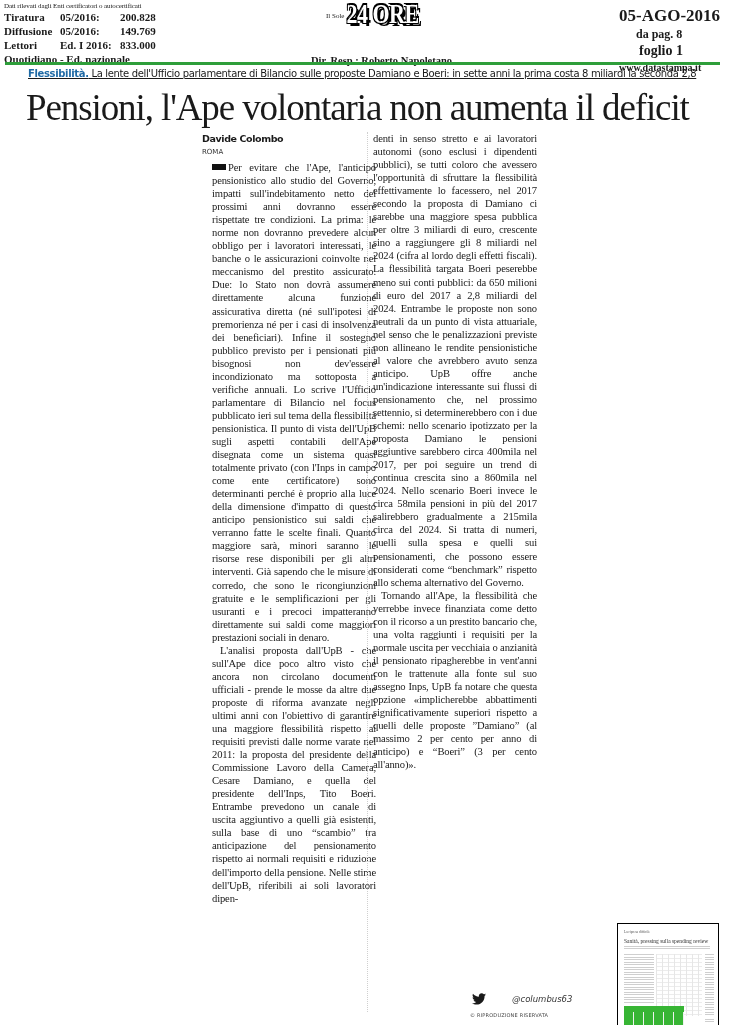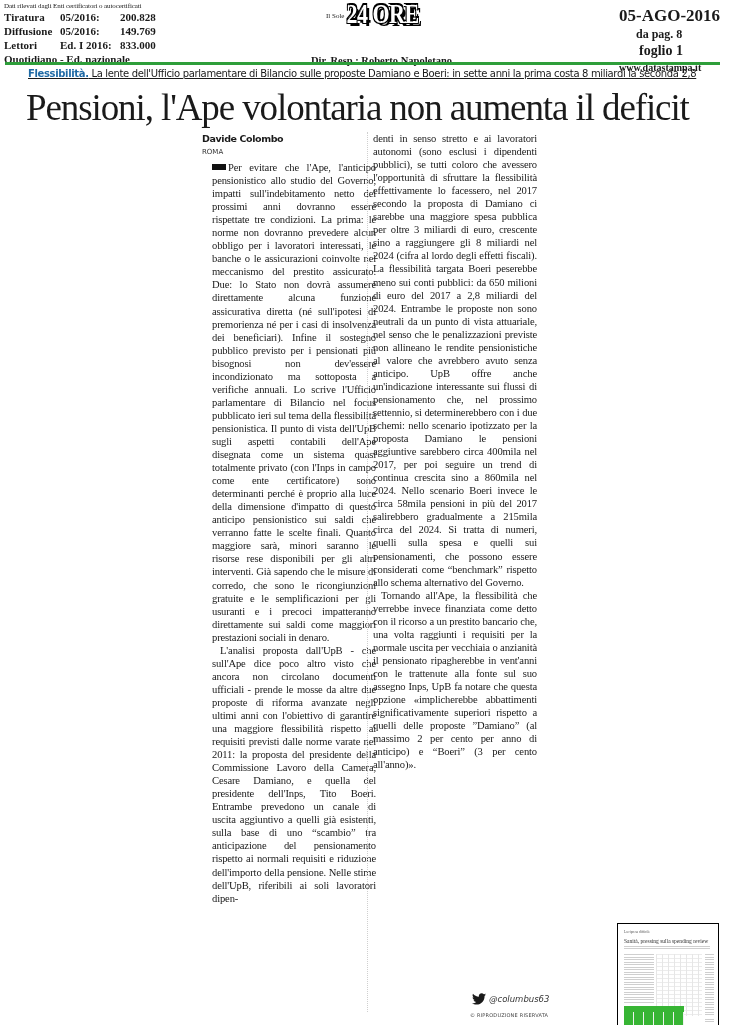--- a/index.html
+++ b/index.html
@@ -36,21 +36,21 @@
   .byline { position:absolute; left:202px; top:133px; font-family:"DejaVu Sans", sans-serif; font-weight:bold; font-size:9.5px; letter-spacing:-0.4px; }
   .city { position:absolute; left:202px; top:148px; font-family:"DejaVu Sans", sans-serif; font-size:7px; color:#333; }
 
   .col { position:absolute; width:164px; font-family:"Liberation Serif", serif; font-size:10.6px; line-height:13.05px; text-align:justify; letter-spacing:-0.15px; hyphens:manual; }
   .col p { margin:0; text-indent:0; }
   .col p.ind { text-indent:8px; }
   .col1 { left:212px; top:161px; }
   .col2 { left:373px; top:132px; }
   .lead-mark { display:inline-block; width:14px; height:6px; background:#111; margin-right:2px; vertical-align:1px; }
 
-  .twitter { position:absolute; left:472px; top:993px; display:flex; align-items:center; font-family:"DejaVu Sans", sans-serif; font-style:italic; font-size:8.5px; color:#333; }
+  .twitter { position:absolute; left:472px; top:993px; display:flex; align-items:center; font-family:"DejaVu Sans", sans-serif; font-style:italic; font-size:8.5px; color:#333;gap:23px; }
   .twitter svg { margin-right:3px; }
   .copyright { position:absolute; left:470px; top:1012px; font-family:"DejaVu Sans", sans-serif; font-size:5px; letter-spacing:0.2px; color:#444; }
 
   .col-sep { position:absolute; left:367px; top:132px; width:0; height:880px; border-left:1px dotted #cfcfcf; }
 
   .thumb { position:absolute; left:617px; top:923px; width:100px; height:102px; border:1.5px solid #000; background:#fff; overflow:hidden; }
   .thumb .t-hd { position:absolute; left:6px; top:6px; font-family:"Liberation Serif", serif; font-size:3.5px; color:#555; }
   .thumb .t-title { position:absolute; left:6px; top:14px; font-family:"Liberation Serif", serif; font-size:5.5px; color:#333; white-space:nowrap; }
   .thumb .t-text { position:absolute; background:repeating-linear-gradient(#cfcfcf 0 1px, transparent 1px 2.5px); }
   .thumb .t-table { position:absolute; left:38px; top:30px; width:46px; height:62px; background:repeating-linear-gradient(90deg, #e6e6e6 0 1px, transparent 1px 6px), repeating-linear-gradient(#ececec 0 1px, transparent 1px 4px); }

